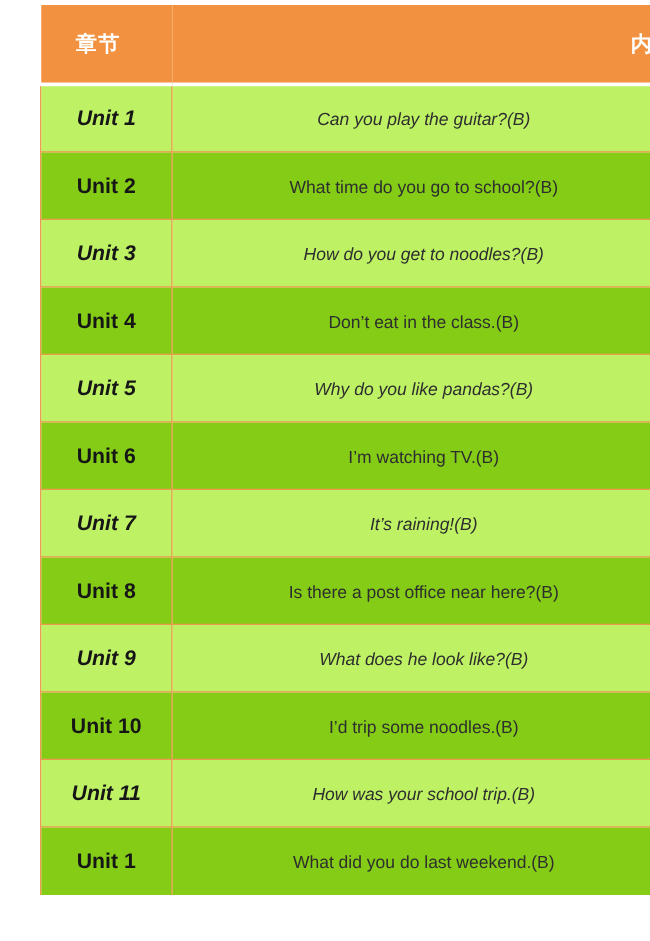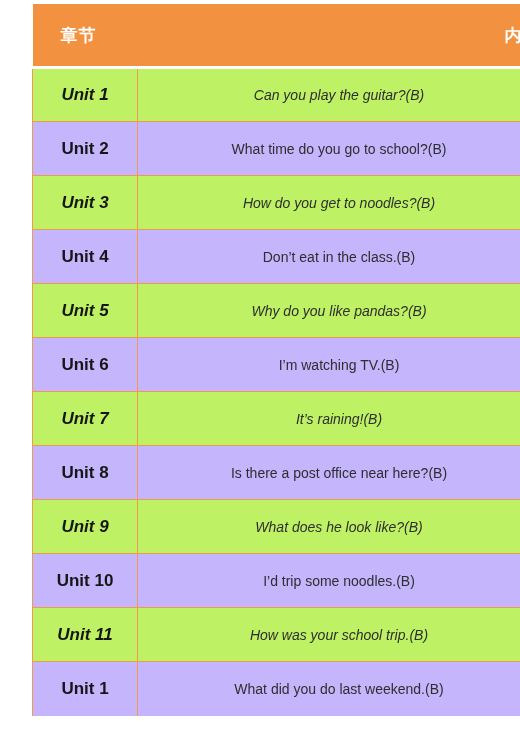--- a/index.html
+++ b/index.html
@@ -61,21 +61,21 @@
   tbody tr.data-row td {
     height: 54px;
     padding: 0 6px;
     text-align: center;
     vertical-align: middle;
     border: 1.4px solid #ED9B4F;
     box-sizing: border-box;
   }
 
   tbody tr.row-odd td  { background: #bef264; font-style: italic; }
-  tbody tr.row-even td { background: #c4b5fd; }
+  tbody tr.row-even td { background: #84cc16; }
 
   td.cell-chapter {
     font-weight: bold;
     font-size: 17px;
     color: #161616;
     border-left: 1.4px solid #ED9B4F;
   }
 
   td.cell-content {
     font-weight: normal;

